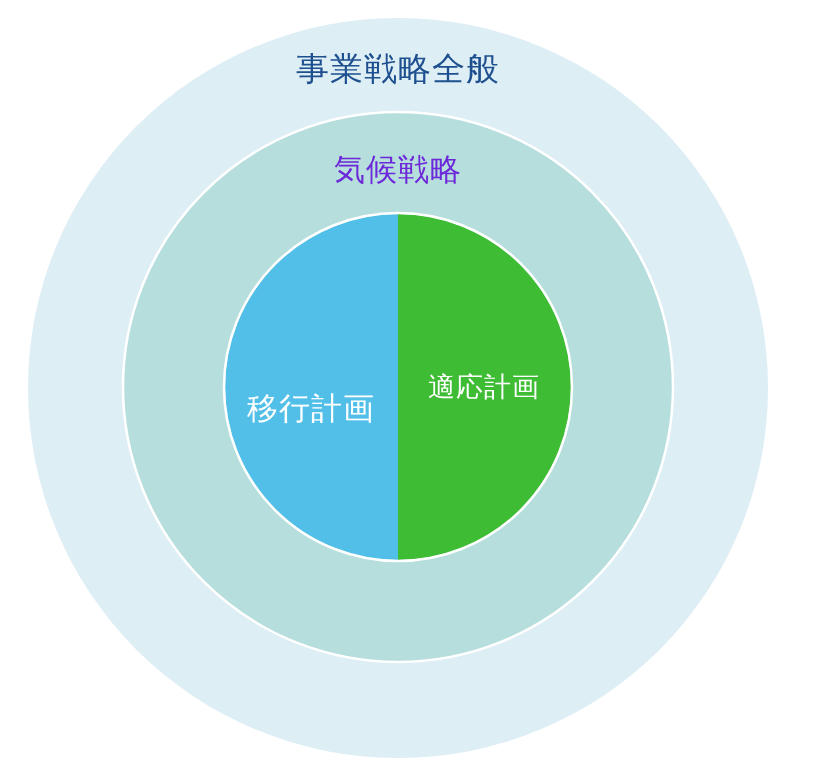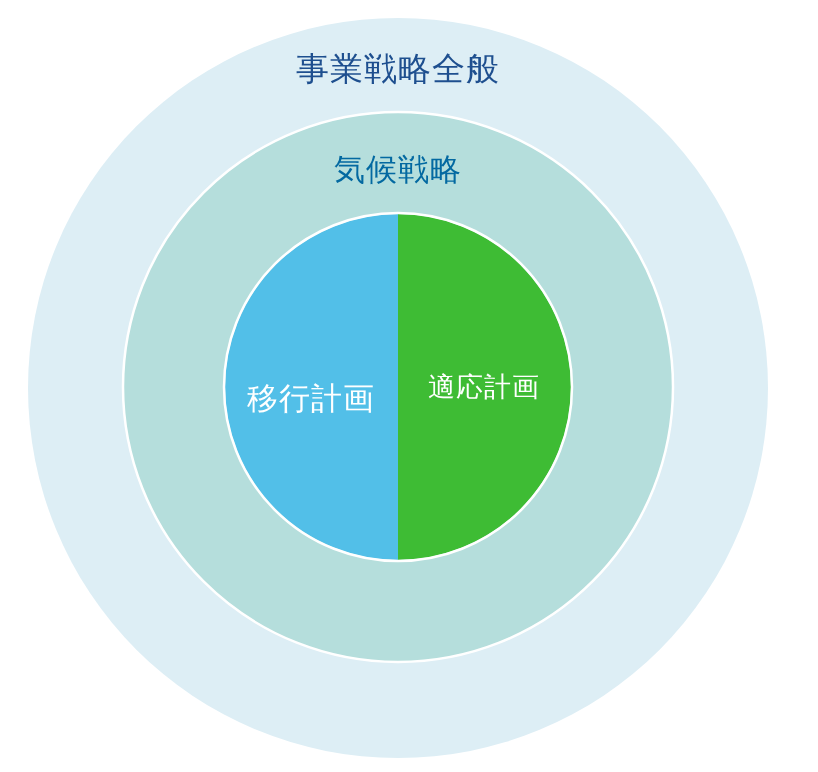--- a/index.html
+++ b/index.html
@@ -36,26 +36,26 @@
       left: 398px;
       top: 52px;
       font-size: 33px;
       color: #1E4F8F;
       letter-spacing: 1px;
     }
     .label-middle {
       left: 398px;
       top: 154px;
       font-size: 31px;
-      color: #0369a1;
+      color: #6d28d9;
       letter-spacing: 1px;
     }
     .label-left {
       left: 311px;
-      top: 383px;
+      top: 393px;
       font-size: 31px;
       color: #FFFFFF;
       letter-spacing: 1px;
       font-family: Liberation Serif, serif;
     }
     .label-right {
       left: 484px;
       top: 373px;
       font-size: 27px;
       color: #FFFFFF;

